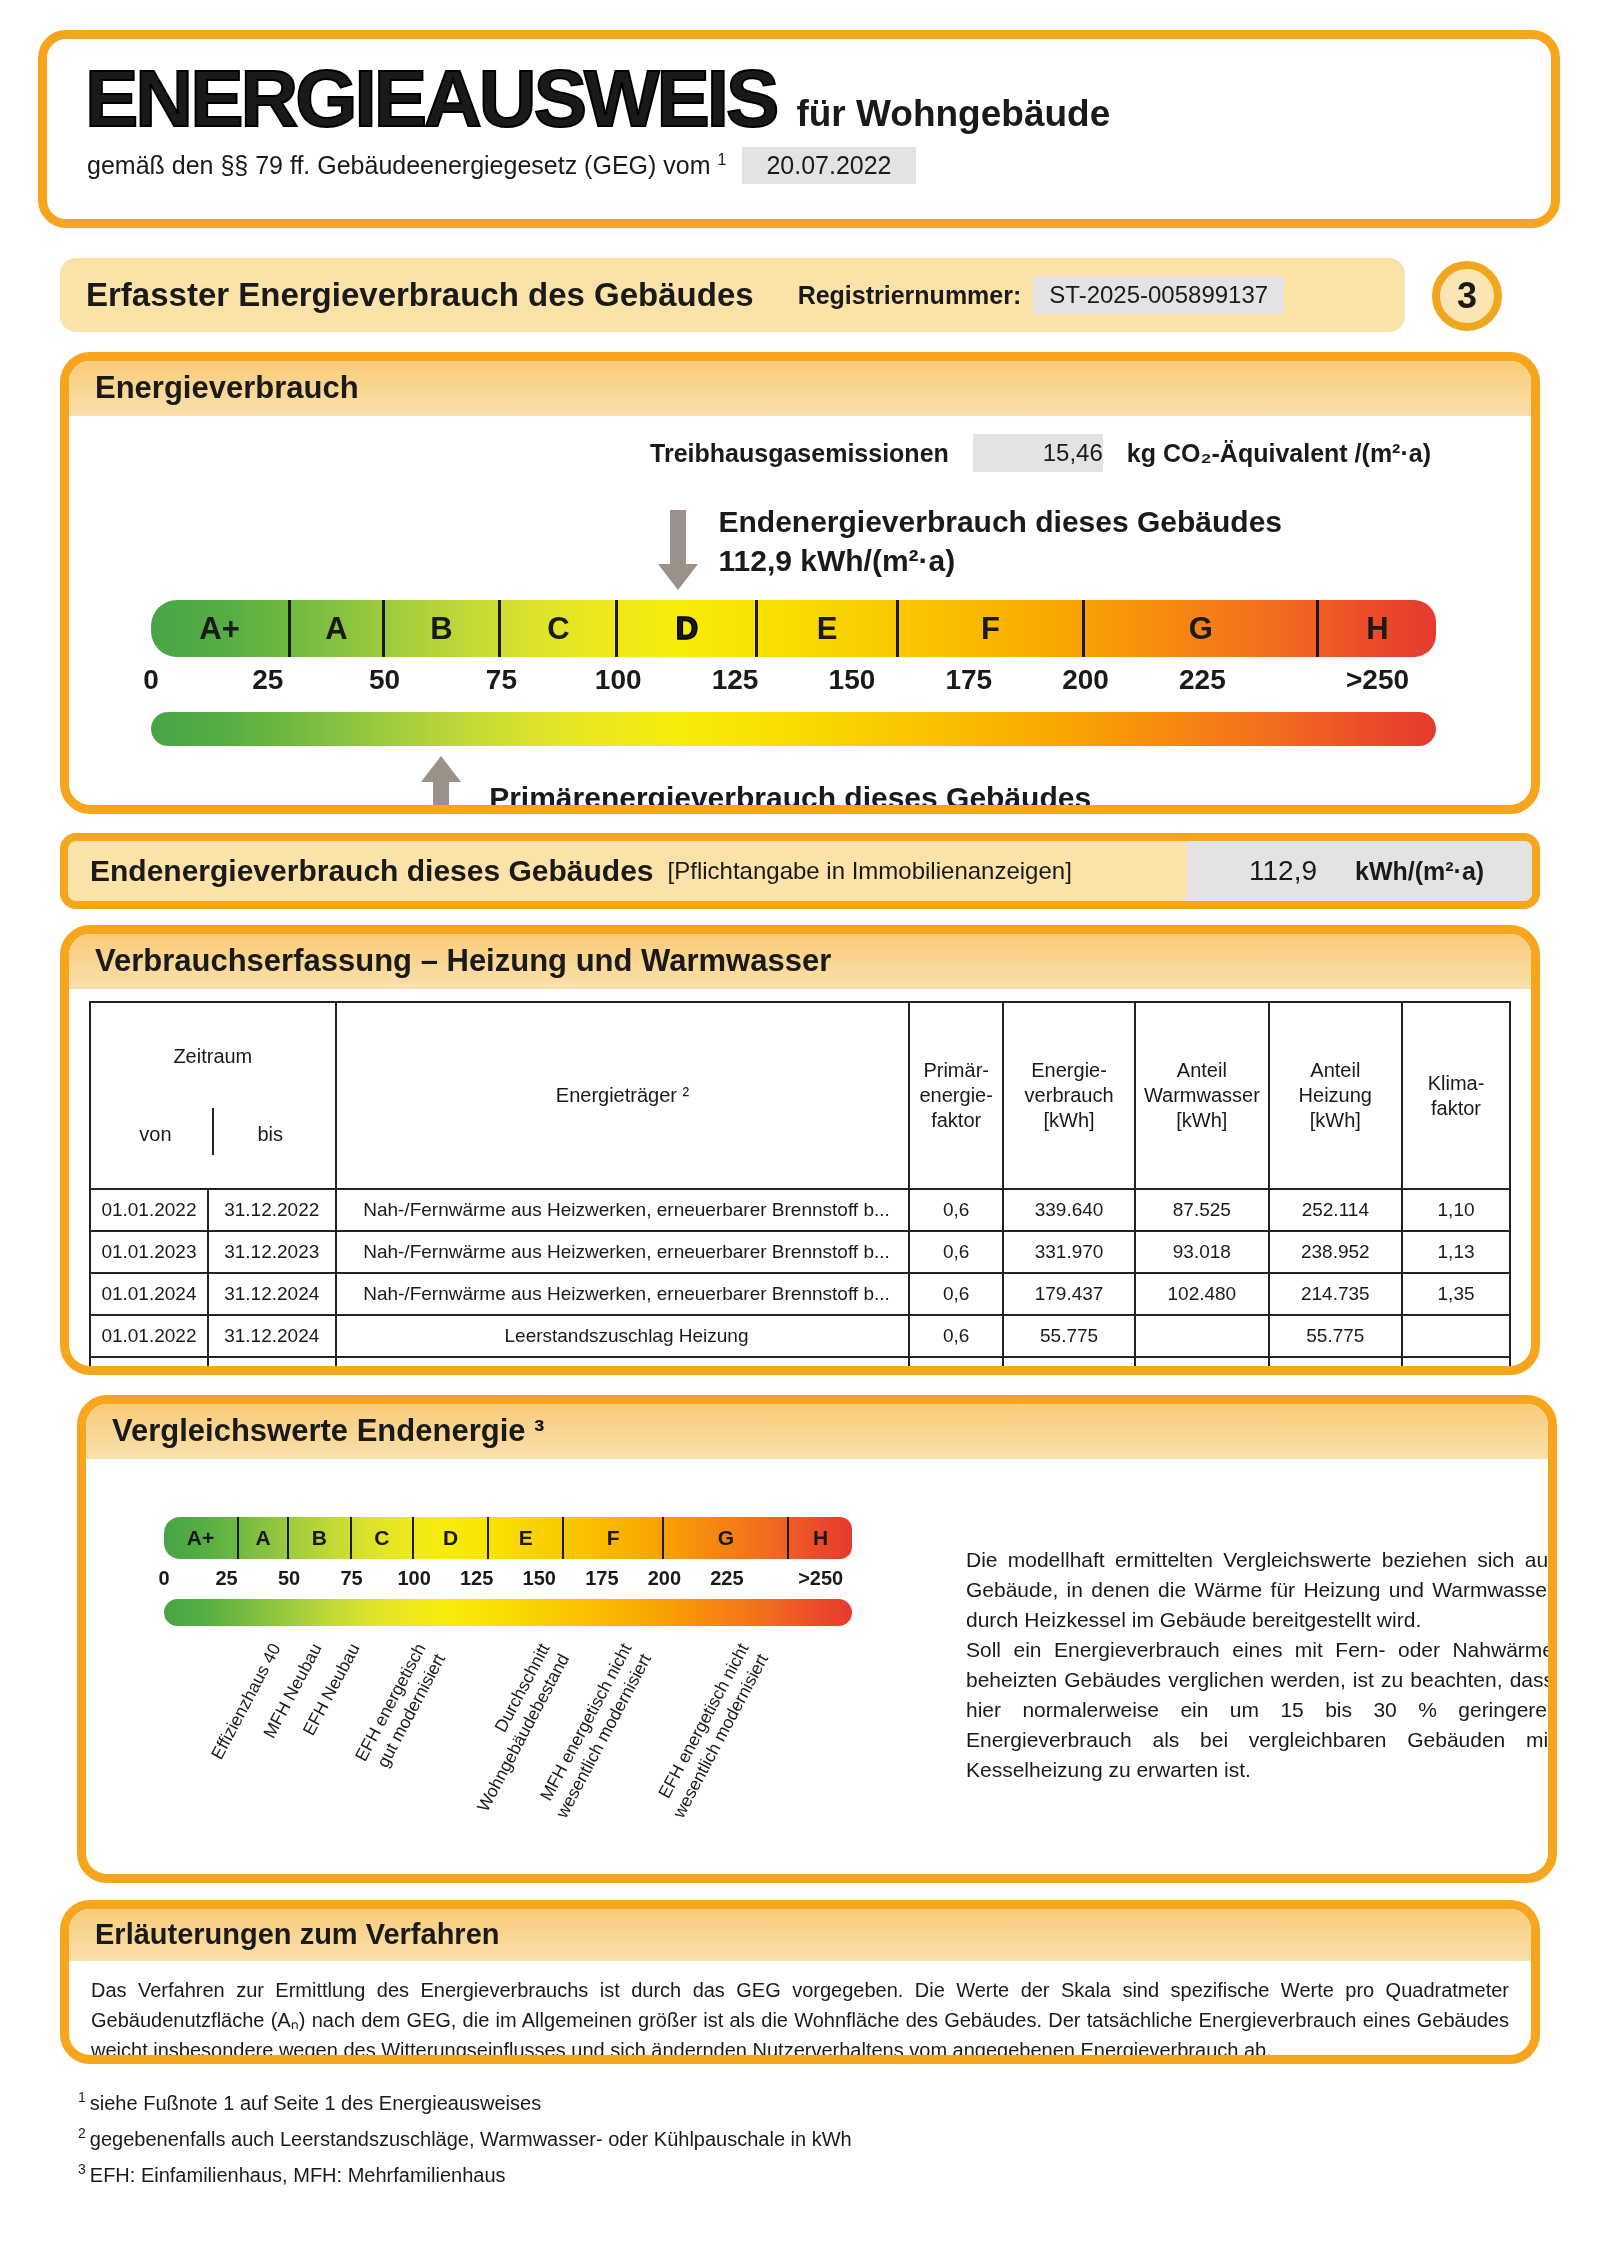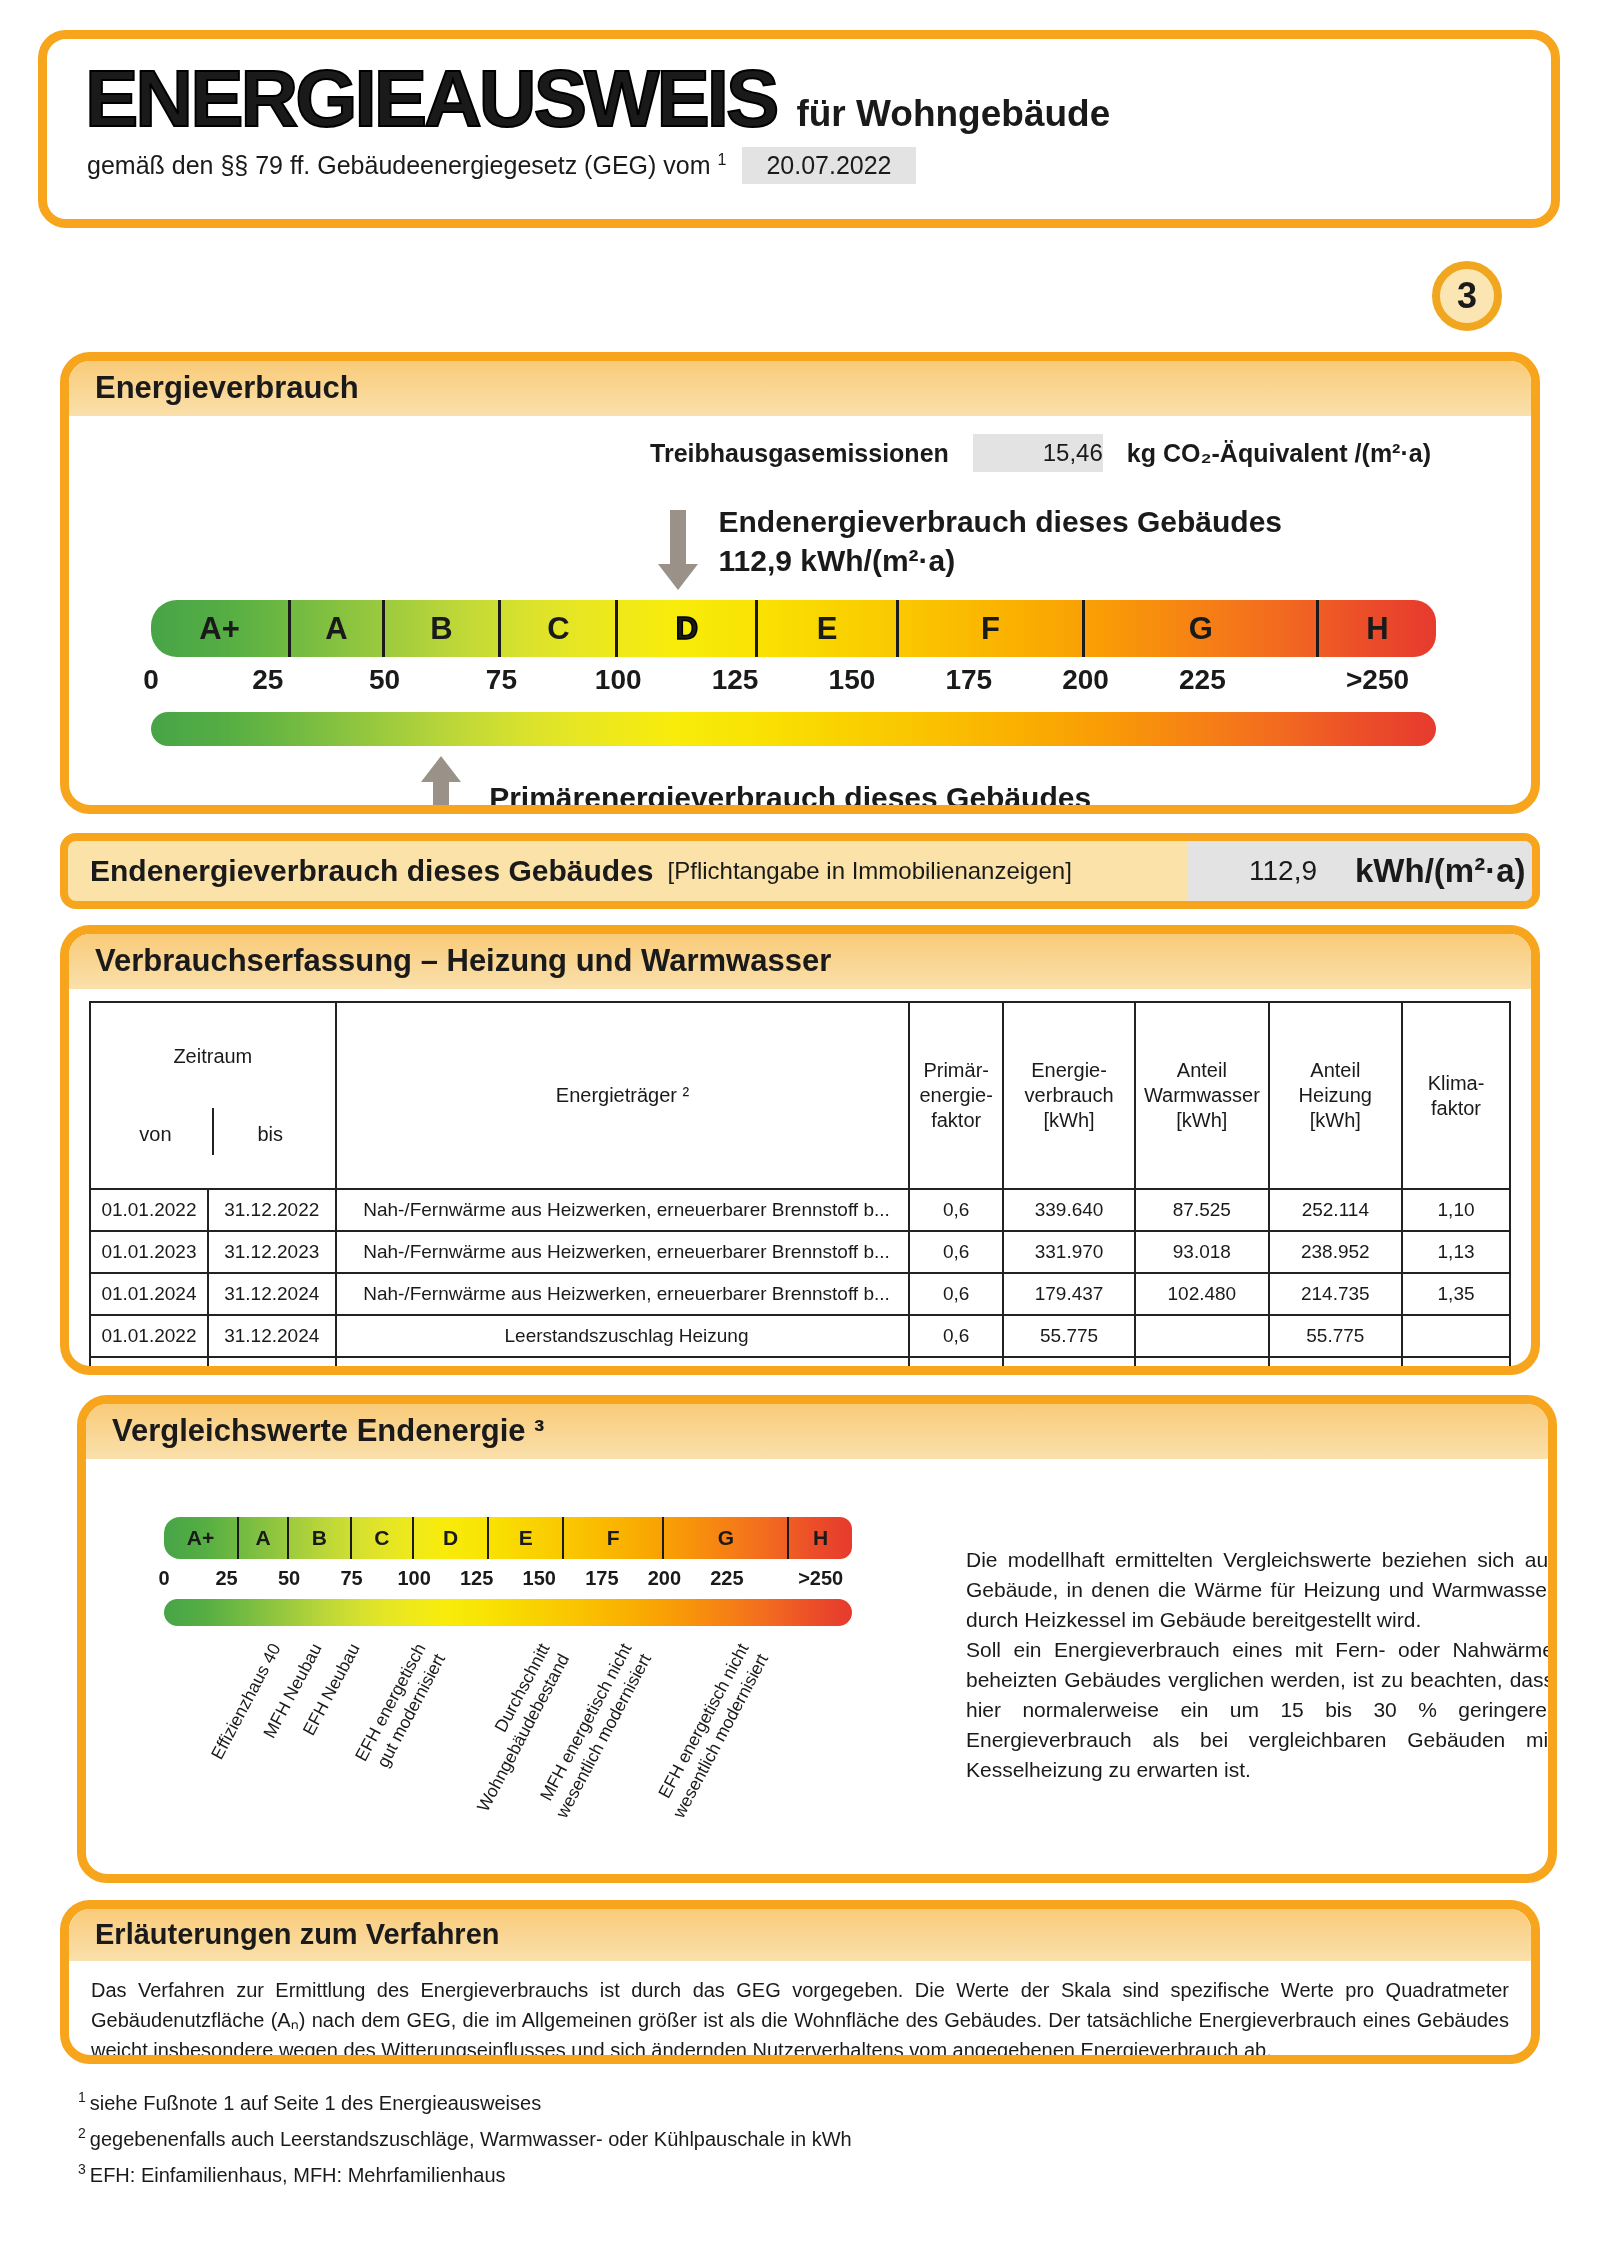--- a/index.html
+++ b/index.html
@@ -62,21 +62,21 @@
   .final-label { left:calc(41.05% + 40px); top:30px; }
   .primary-label { left:calc(22.58% + 48px); top:306px; }
 
   
   .end-bar { position:absolute; left:60px; top:833px; width:1480px; height:76px; border:8px solid #F6A51C;
              border-radius:16px; background:#FBE2A8; display:flex; align-items:center; overflow:hidden; }
   .end-bar-title { font-size:30px; font-weight:bold; margin-left:22px; }
   .end-bar-note { font-size:24px; margin-left:14px; }
   .end-bar-valuebox { margin-left:auto; height:100%; background:#E3E3E3; display:flex; align-items:center; width:345px; }
   .end-bar-value { font-size:28px; margin-left:62px; }
-  .end-bar-unit { font-size:33px; font-weight:bold; margin-left:38px;text-align:center; }
+  .end-bar-unit { font-size:25px; font-weight:bold; margin-left:38px;text-align:center; }
 
   
   #box-verbrauch { left:60px; top:925px; width:1480px; height:450px; }
   .tbl-wrap { margin:12px 20px 0 20px; }
   table.vt { width:100%; border-collapse:collapse; table-layout:fixed; }
   table.vt th, table.vt td { border:2px solid #222; font-weight:normal; }
   table.vt th { font-size:20px; line-height:1.25; text-align:center; vertical-align:middle; white-space:pre-line; }
   table.vt td { font-size:19px; height:42px; text-align:center; white-space:nowrap; overflow:hidden; }
   td.lft { text-align:left; padding-left:8px; }
   .zr-cell { padding:8px; height:96px; }
@@ -121,20 +121,25 @@
     <div class="title-row">
       <span class="main-title">ENERGIEAUSWEIS</span>
       <span class="title-suffix">für Wohngebäude</span>
     </div>
     <div class="subtitle-row">
       <span><span>gemäß den §§ 79 ff. Gebäudeenergiegesetz (GEG) vom</span> <sup>1</sup></span>
       <span class="gray-box">20.07.2022</span>
     </div>
   </div>
 
+  <div class="section-bar">
+    <span class="section-bar-title">Erfasster Energieverbrauch des Gebäudes</span>
+    <span class="reg-label">Registriernummer:</span>
+    <span class="reg-value">ST-2025-005899137</span>
+  </div>
   <div class="page-circle">3</div>
 
   <div class="box" id="box-energie">
     <div class="box-header">Energieverbrauch</div>
     <div class="ghg-row">
       <span class="ghg-label">Treibhausgasemissionen</span>
       <span class="ghg-value">15,46</span>
       <span class="ghg-unit">kg CO₂-Äquivalent /(m²·a)</span>
     </div>
     <div class="scale-wrap">

